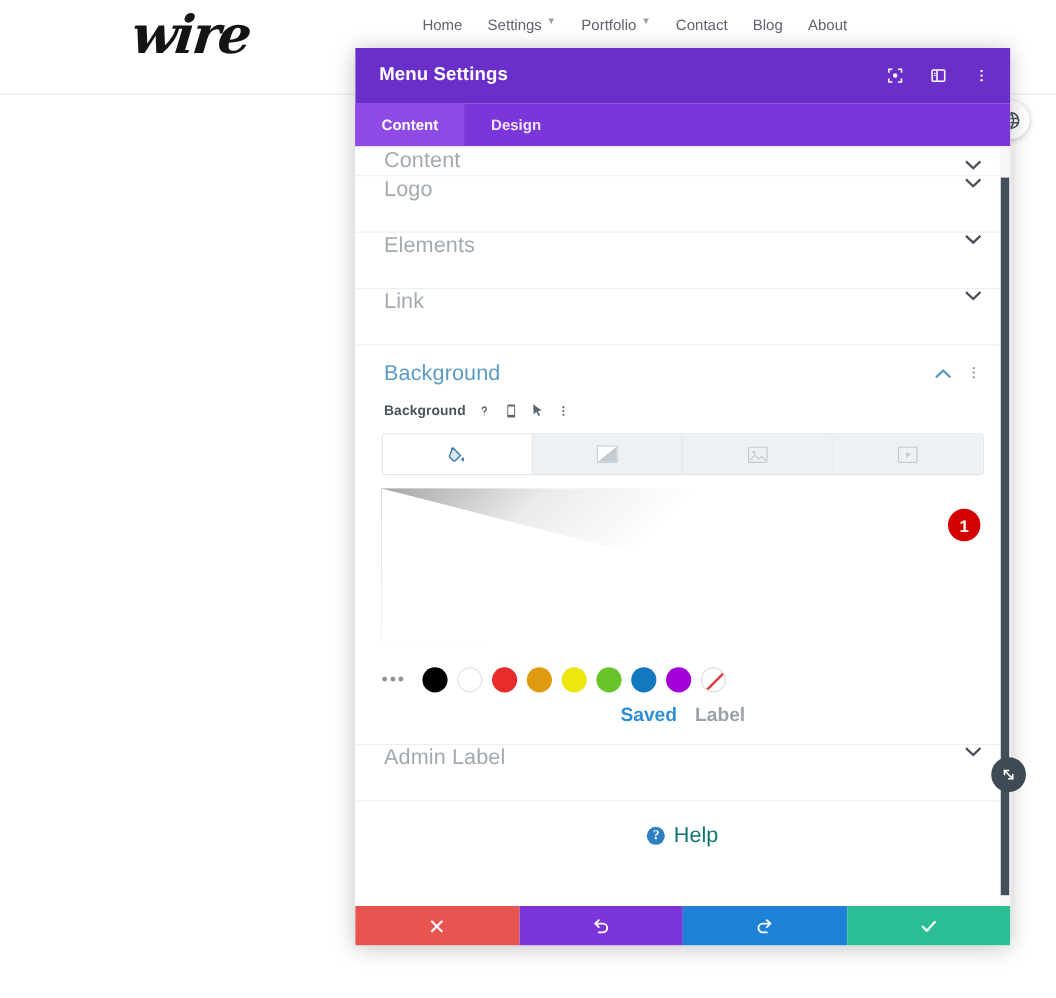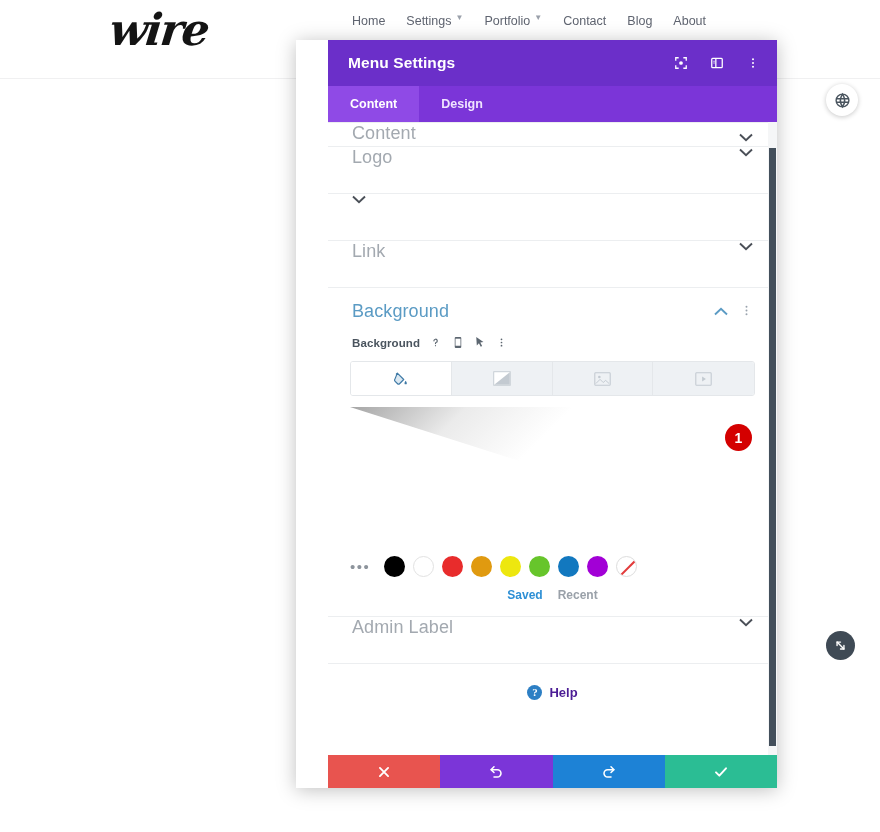--- a/index.html
+++ b/index.html
@@ -91,28 +91,27 @@
     align-items: center;
     justify-content: center;
   }
   .floating-round-btn svg { display:block; }
 
   
   .modal {
     position: absolute;
     left: 296px;
     top: 40px;
-    width: 481px;
+    width: 546px;
     height: 748px;
     background: #ffffff;
     box-shadow: 0 2px 18px rgba(0,0,0,0.25);
     display: flex;
     flex-direction: column;
     overflow: hidden;
-    padding-left: 32px;
   }
 
   .modal-titlebar {
     height: 46px;
     background: #6b2fc9;
     display: flex;
     align-items: center;
     padding: 0 14px 0 20px;
     flex: 0 0 auto;
   }
@@ -345,21 +344,21 @@
     transform: rotate(-45deg);
   }
 
   .saved-recent {
     display: flex;
     justify-content: center;
     gap: 15px;
     padding-top: 11px;
   }
   .sr-tab {
-    font-size: 12px;
+    font-size: 16px;
     font-weight: 700;
     color: #9aa1a9;
     cursor: pointer;
   }
   .sr-tab.active { color: #2d8fd5; }
 
   
   .help-row {
     height: 56px;
     display: flex;
@@ -375,23 +374,23 @@
     color: #ffffff;
     font-size: 11px;
     font-weight: 700;
     display: flex;
     align-items: center;
     justify-content: center;
     font-family: "Liberation Serif", serif;
     cursor: pointer;
   }
   .help-text {
-    font-size: 13px;
-    font-weight: 700;
-    color: #4c1d95;
+    font-size: 18px;
+    font-weight: 400;
+    color: #0f766e;
   }
 
   
   .modal-scrollbar {
     position: absolute;
     top: 0;
     right: 0;
     width: 9px;
     height: 100%;
     background: #f5f6f7;
@@ -531,20 +530,21 @@
       <div class="acc-row">
         <div class="acc-title">Logo</div>
         <div class="acc-chevron">
           <svg width="14" height="9" viewBox="0 0 14 9" fill="none" stroke="currentColor" stroke-width="1.9">
               <path d="M1 1.5L7 7.2l6-5.7"></path>
             </svg>
         </div>
       </div>
 
       <div class="acc-row">
+        <div class="acc-title">Elements</div>
         <div class="acc-chevron">
           <svg width="14" height="9" viewBox="0 0 14 9" fill="none" stroke="currentColor" stroke-width="1.9">
               <path d="M1 1.5L7 7.2l6-5.7"></path>
             </svg>
         </div>
       </div>
 
       <div class="acc-row">
         <div class="acc-title">Link</div>
         <div class="acc-chevron">
@@ -656,21 +656,21 @@
             <div class="swatch" style="background: rgb(224, 154, 16);"></div>
             <div class="swatch" style="background: rgb(237, 231, 15);"></div>
             <div class="swatch" style="background: rgb(103, 197, 43);"></div>
             <div class="swatch" style="background: rgb(18, 120, 191);"></div>
             <div class="swatch" style="background: rgb(162, 0, 214);"></div>
             <div class="swatch transparent"></div>
           </div>
 
         <div class="saved-recent" id="palette-tabs">
             <div class="sr-tab active">Saved</div>
-            <div class="sr-tab">Recent</div>
+            <div class="sr-tab">Label</div>
           </div>
       </div>
 
       <div class="acc-row">
         <div class="acc-title">Admin Label</div>
         <div class="acc-chevron">
           <svg width="14" height="9" viewBox="0 0 14 9" fill="none" stroke="currentColor" stroke-width="1.9">
               <path d="M1 1.5L7 7.2l6-5.7"></path>
             </svg>
         </div>

